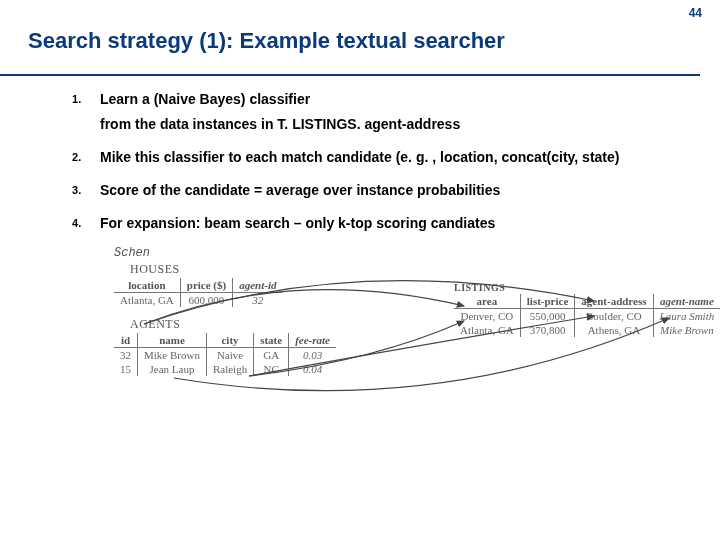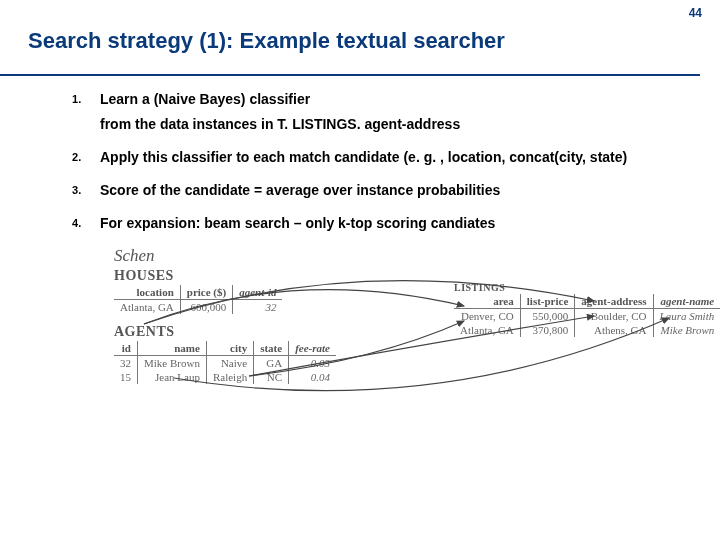--- a/index.html
+++ b/index.html
@@ -65,46 +65,47 @@
     margin: 6px 0 14px 0;
   }
   .figure {
     position: relative;
     margin: 8px 10px 0 14px;
     font-family: "Times New Roman", Times, serif;
     color: #555;
   }
   .schema-label {
     font-style: italic;
-    font-size: 17px;
+    font-size: 12px;
     color: #555;
     margin-bottom: 2px;
+    font-family: Liberation Mono, monospace;
   }
   .tbl-label {
-    font-size: 14px;
-    font-weight: bold;
+    font-size: 12px;
+    font-weight: normal;
     letter-spacing: 0.5px;
     color: #555;
-    margin: 2px 0 1px 0;
+    margin: 2px 0 1px 16px;
   }
   .tbl-caption-inline {
     font-size: 10px;
     font-weight: bold;
     letter-spacing: 0.5px;
     color: #555;
     margin-bottom: 1px;
   }
   table.db {
     border-collapse: collapse;
     font-size: 11px;
     color: #555;
   }
   table.db th, table.db td {
     padding: 1px 6px;
-    text-align: right;
+    text-align: center;
     border-right: 1px solid #777;
     white-space: nowrap;
   }
   table.db th:last-child, table.db td:last-child {
     border-right: none;
     font-style: italic;
   }
   table.db th {
     font-weight: bold;
     border-bottom: 1px solid #777;
@@ -141,21 +142,21 @@
 
 <div class="content">
   <ol class="main">
 
     <li>
       <span class="lead">Learn a (Naive Bayes) classifier</span>
       <div class="from-line">from the data instances in T. LISTINGS. agent-address</div>
     </li>
 
     <li>
-      <span class="lead">Apply this classifier to each match candidate (e. g. , location, concat(city, state)</span>
+      <span class="lead">Mike this classifier to each match candidate (e. g. , location, concat(city, state)</span>
     </li>
 
     <li>
       <span class="lead">Score of the candidate = average over instance probabilities</span>
     </li>
 
     <li>
       <span class="lead">For expansion: beam search – only k-top scoring candiates</span>
     </li>
   </ol>

